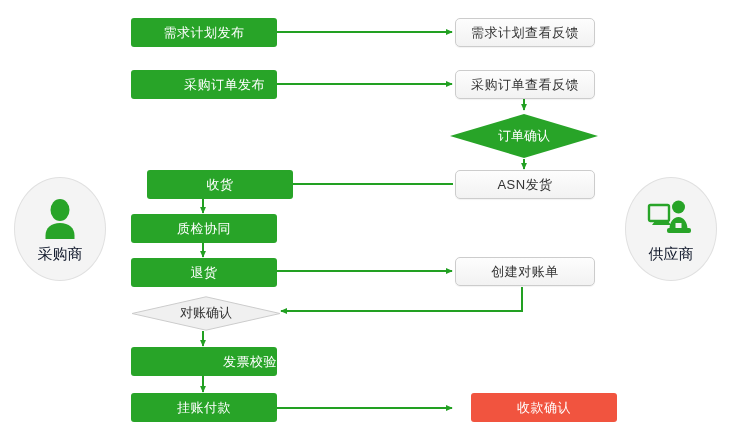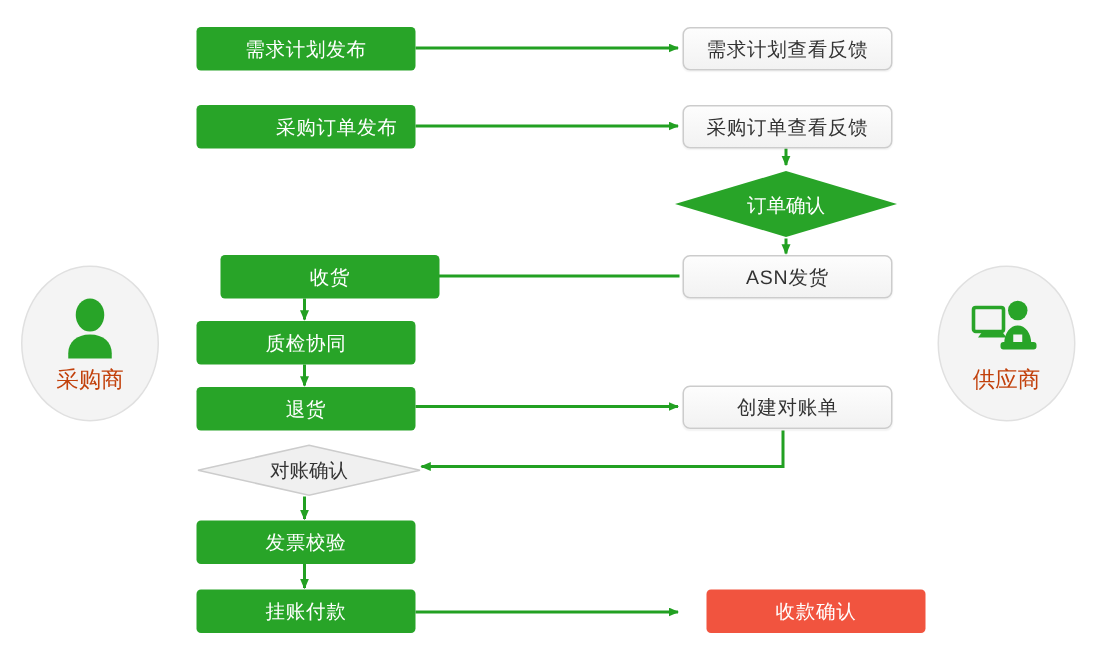--- a/index.html
+++ b/index.html
@@ -71,20 +71,21 @@
     position: absolute;
     left: 0;
     top: 0;
     width: 100%;
     height: 100%;
   }
   .diamond .dlabel {
     position: relative;
     z-index: 2;
     line-height: 1;
+    font-family: Liberation Mono, monospace;
   }
   .diamond.green .dlabel { color: #ffffff; }
   .diamond.gray  .dlabel { color: #333333; }
 
   
   .actor {
     position: absolute;
     box-sizing: border-box;
     width: 92px;
     height: 104px;
@@ -98,21 +99,21 @@
     z-index: 3;
   }
   .actor .glyph {
     width: 48px;
     height: 44px;
     display: block;
   }
   .actor .alabel {
     margin-top: 4px;
     font-size: 15px;
-    color: #c2410c;
+    color: #0f172a;
     line-height: 1;
     white-space: nowrap;
   }
 </style>
 </head>
 <body>
 
 <div id="stage">
 
   <svg id="wires" viewBox="0 0 731 436" xmlns="http://www.w3.org/2000/svg">
@@ -214,21 +215,21 @@
     <span>创建对账单</span>
   </div>
 
   <div class="diamond gray" style="left:131px; top:296px; width:150px; height:35px;">
     <svg class="shape" viewBox="0 0 150 35" preserveAspectRatio="none" xmlns="http://www.w3.org/2000/svg">
       <polygon points="75,0.8 149,17.5 75,34.2 1,17.5" fill="#f0f0f0" stroke="#cccccc" stroke-width="1"></polygon>
     </svg>
     <span class="dlabel">对账确认</span>
   </div>
 
-  <div class="node green" style="left:131px; top:347px; width:146px; height:29px;">
+  <div class="node green" style="left:131px; top:347px; width:146px; height:29px;justify-content:flex-end;">
     <span>发票校验</span>
   </div>
 
   <div class="node green" style="left:131px; top:393px; width:146px; height:29px;">
     <span>挂账付款</span>
   </div>
 
   <div class="node orange" style="left:455px; top:393px; width:146px; height:29px;margin-left:16px;">
     <span>收款确认</span>
   </div>

